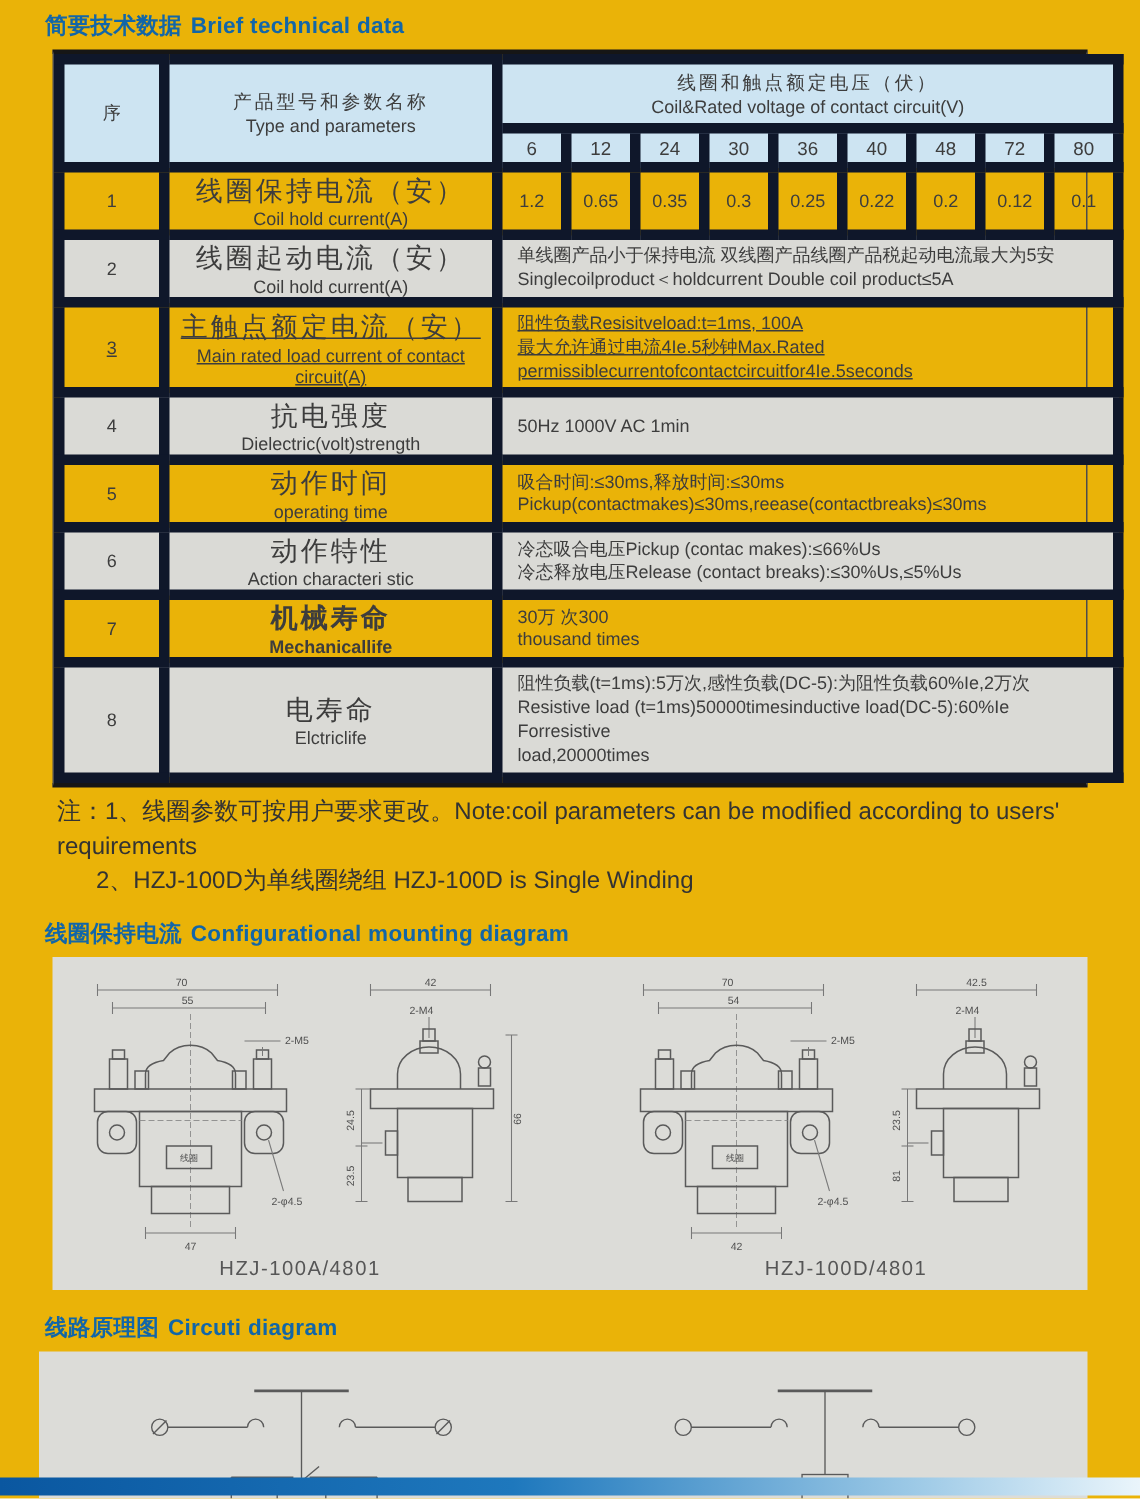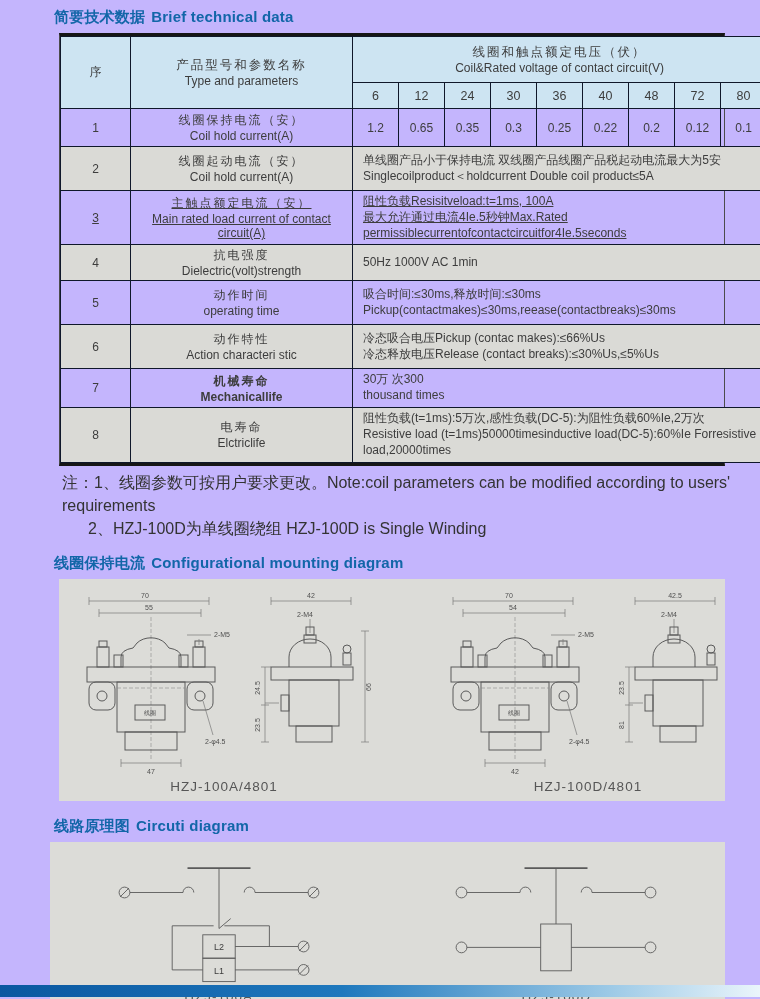--- a/index.html
+++ b/index.html
@@ -1,37 +1,37 @@
 <!DOCTYPE html>
 <html><head>
 <meta charset="utf-8">
 <style>
   * { margin:0; padding:0; box-sizing:border-box; }
   html,body { width:760px; background:#ffffff; font-family:"Liberation Sans", sans-serif; }
-  .sheet { position:relative; width:760px; height:999px; background:#c4b5fd; overflow:hidden;padding-left:24px; }
+  .sheet { position:relative; width:760px; height:999px; background:#eab308; overflow:hidden; }
 
   .sec-title { margin:8px 0 6px 30px; font-size:15px; font-weight:bold; color:#1266a8; letter-spacing:.2px; }
   .sec-title .zh { margin-right:6px; }
 
   
   .tbl-wrap { margin:4px 35px 0 35px; border-top:3px solid #161616; border-bottom:3px solid #161616;
               border-left:1px solid #4c4c4c; border-right:1px solid #4c4c4c; }
   table.spec { width:100%; border-collapse:collapse; table-layout:fixed; }
-  table.spec th, table.spec td { border:1px solid #0f172a; font-weight:normal; color:#3d3d3d; }
+  table.spec th, table.spec td { border:7px solid #0f172a; font-weight:normal; color:#3d3d3d; }
   .col-seq  { width:70px; }
   .col-name { width:222px; }
   .col-v    { width:46px; }
   th.hd { background:#cde4f2; text-align:center; font-size:12px; color:#3a3a3a; }
   th.hd .zh { display:block; font-size:12.5px; letter-spacing:2px; }
   th.hd .en { display:block; font-size:12px; letter-spacing:0; }
   tr.hrow1 th { height:46px; }
   tr.hrow2 th { height:26px; font-size:12.5px; }
   td.seq { text-align:center; font-size:12px; color:#545454; }
   td.name { text-align:center; font-size:12px; }
-  td.name .zh { display:block; font-size:12px; letter-spacing:2px; }
+  td.name .zh { display:block; font-size:18px; letter-spacing:2px; }
   td.name .en { display:block; font-size:12px; }
   td.val { text-align:center; font-size:12px; }
   td.content { text-align:left; padding:3px 6px 3px 10px; font-size:12px; line-height:1.32; }
   td.content .ln { display:block; }
   tr.gray td { background:#dadad6; }
   tr.r1 td { height:38px; } tr.r2 td { height:44px; } tr.r3 td { height:52px;text-decoration:underline; }
   tr.r4 td { height:36px; } tr.r5 td { height:44px; } tr.r6 td { height:44px; }
   tr.r7 td { height:38px; } tr.r8 td { height:50px; }
   .bold { font-weight:bold; }
 

